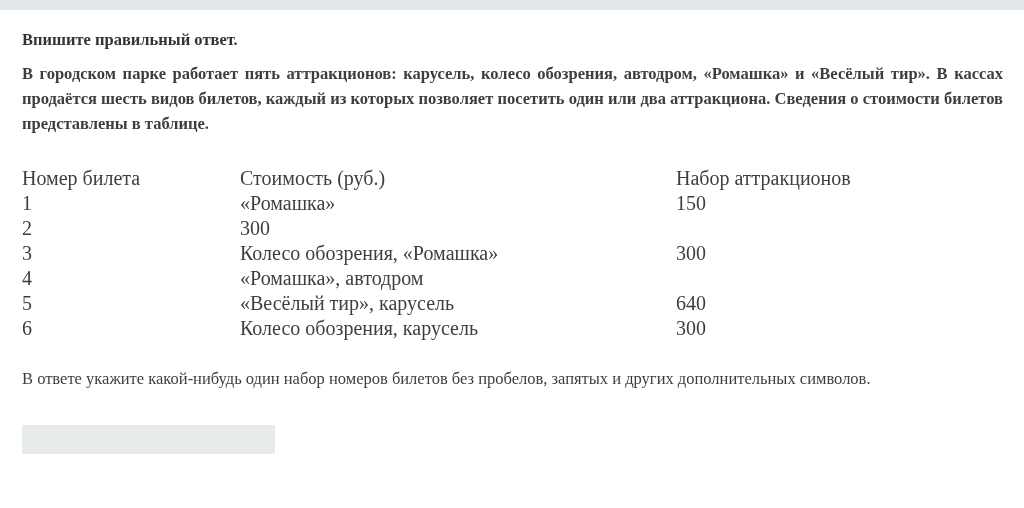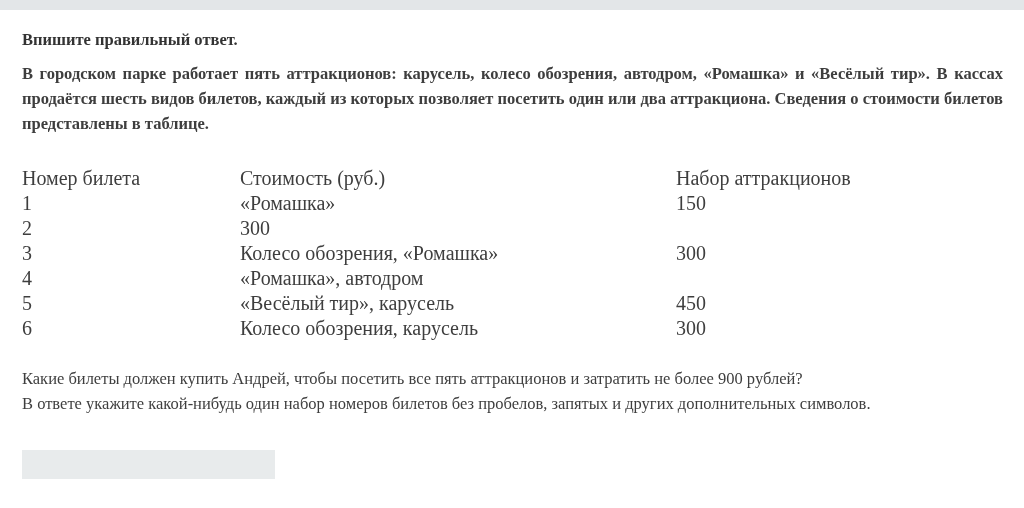--- a/index.html
+++ b/index.html
@@ -91,31 +91,30 @@
       <div>Колесо обозрения, «Ромашка»</div>
       <div>300</div>
     </div>
     <div class="t-row">
       <div>4</div>
       <div>«Ромашка», автодром</div>
     </div>
     <div class="t-row">
       <div>5</div>
       <div>«Весёлый тир», карусель</div>
-      <div>450</div>
+      <div>640</div>
     </div>
     <div class="t-row">
       <div>6</div>
       <div>Колесо обозрения, карусель</div>
       <div>300</div>
     </div>
   </div>
 
   <div class="question">
-    <div>Какие билеты должен купить Андрей, чтобы посетить все пять аттракционов и затратить не более 900 рублей?</div>
     <div>В ответе укажите какой-нибудь один набор номеров билетов без пробелов, запятых и других дополнительных символов.</div>
   </div>
 
   <div class="answer-wrap">
     <input type="text" class="answer-input" placeholder="" style="">
   </div>
 
 </div>
 
 </body></html>

